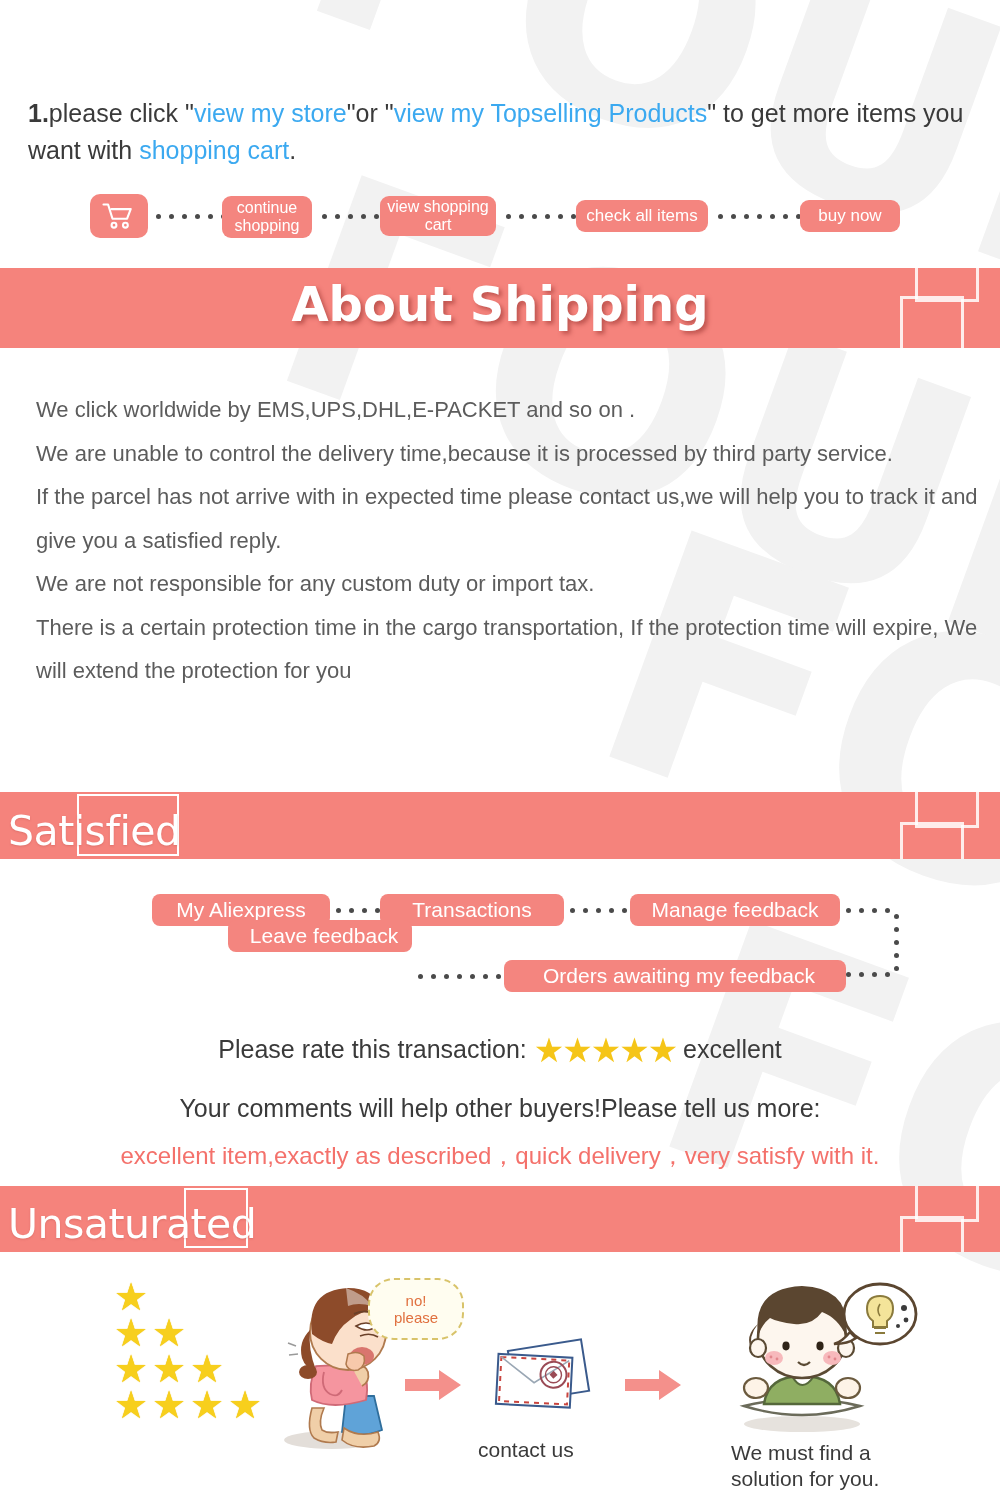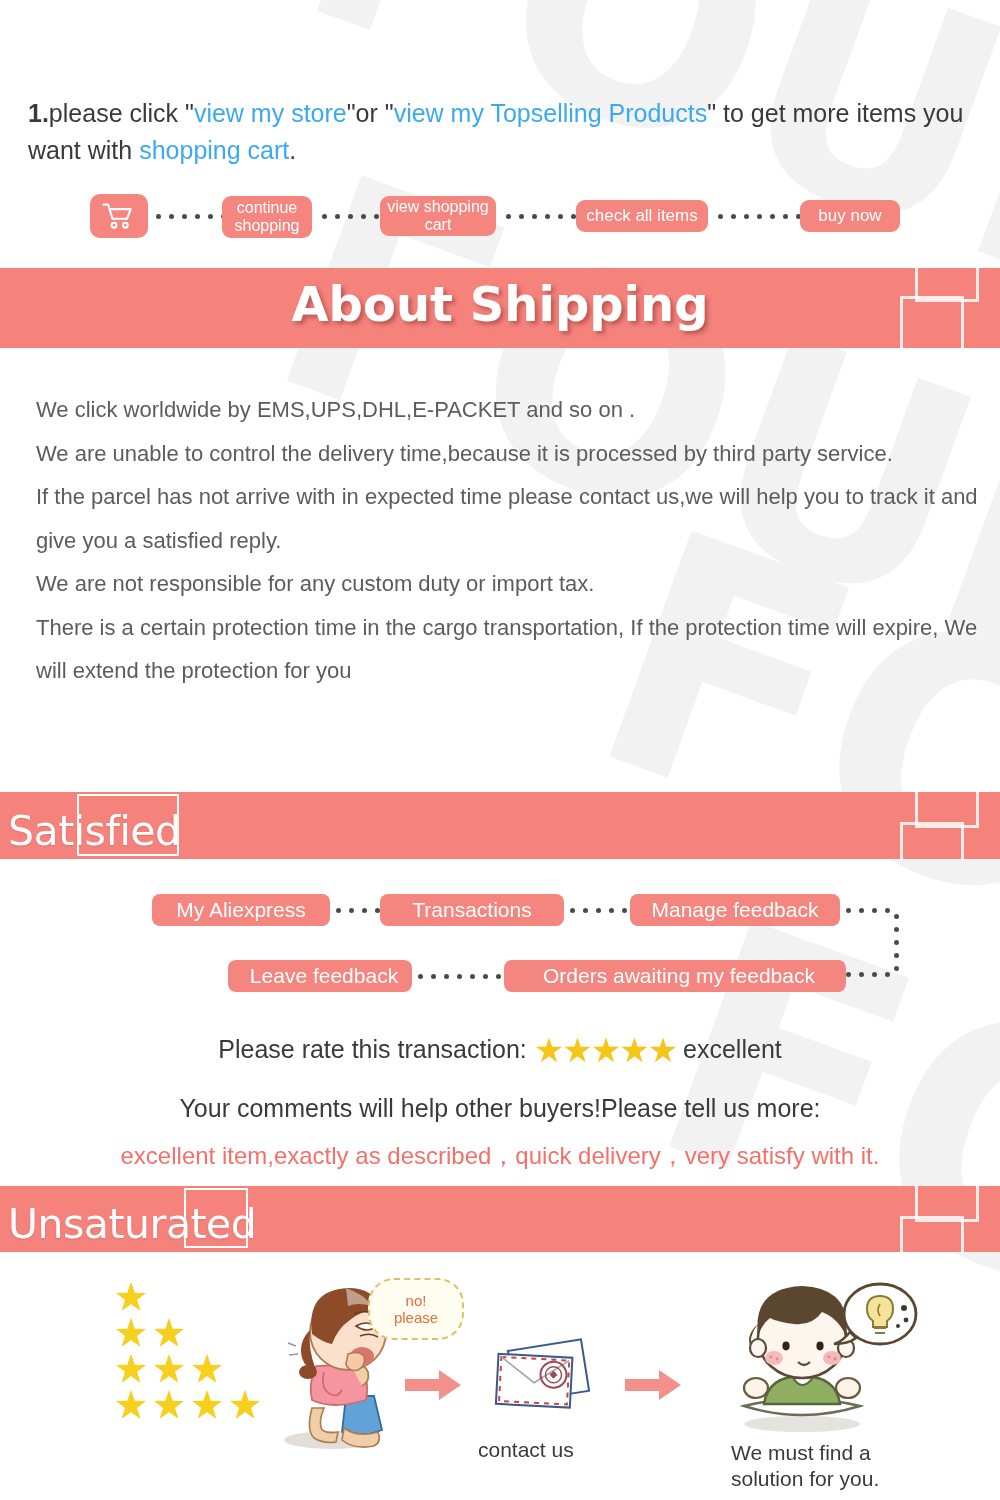--- a/index.html
+++ b/index.html
@@ -462,21 +462,21 @@
       <i></i>
       <i></i>
   </div>
   <div class="dots" style="left:846px; top:972px;">
     <i></i>
       <i></i>
       <i></i>
       <i></i>
   </div>
 
-  <div class="pill feedback-pill" style="left:228px; top:960px; width:184px;padding-left:20px;">
+  <div class="pill feedback-pill" style="left:228px; top:920px; width:184px;padding-left:20px;">
     <span>Leave feedback</span>
   </div>
   <div class="dots" style="left:418px; top:974px;">
     <i></i>
       <i></i>
       <i></i>
       <i></i>
       <i></i>
       <i></i>
       <i></i>

